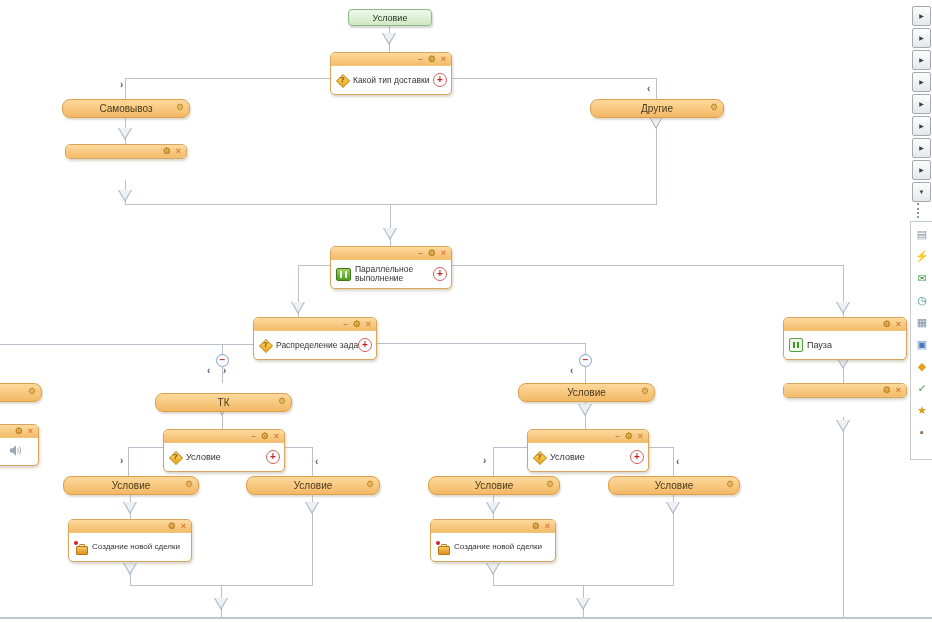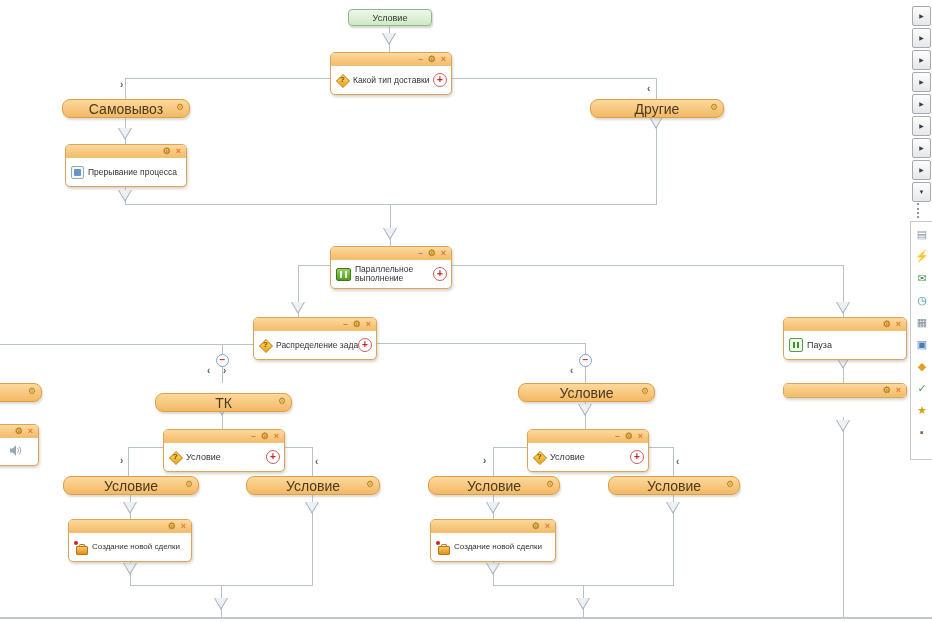--- a/index.html
+++ b/index.html
@@ -22,21 +22,21 @@
   .body{position:relative;display:flex;align-items:center;padding:4px 5px;min-height:20px;}
   .body.haspad{padding-right:20px;}
   .lbl{font-size:9px;color:#333;line-height:10px;white-space:nowrap;}
   .lbl.wrap{white-space:normal;font-size:8.5px;line-height:9px;width:78px;}
   .add{position:absolute;right:4px;top:50%;transform:translateY(-50%);width:12px;height:12px;
        border:1px solid #d06058;border-radius:50%;background:#fff;color:#c42222;font-size:10px;
        line-height:11px;text-align:center;font-weight:bold;z-index:4;}
   .pill{position:absolute;height:17px;background:linear-gradient(#fdd99c,#f2b865);
         border:1px solid #dba049;border-radius:8px;box-shadow:1px 2px 2px rgba(160,150,125,.35);
         display:flex;align-items:center;justify-content:center;z-index:3;}
-  .plbl{font-size:14px;color:#4a3a1e;}
+  .plbl{font-size:10px;color:#4a3a1e;}
   .pgear{position:absolute;right:5px;top:3px;font-size:9px;color:#b8821a;line-height:9px;}
   .start{position:absolute;background:linear-gradient(#eef8ea,#cfe8c4);border:1px solid #8fb984;
         border-radius:4px;box-shadow:1px 2px 2px rgba(140,155,140,.4);display:flex;align-items:center;
         justify-content:center;font-size:9px;color:#28382a;z-index:3;}
   .chev{position:absolute;font-size:10px;color:#55606c;line-height:10px;z-index:4;font-weight:bold;}
   .collapse{position:absolute;width:11px;height:11px;border:1px solid #86a0c6;border-radius:50%;
         background:#fbfcfe;color:#c43333;font-size:10px;line-height:10px;text-align:center;
         font-weight:bold;z-index:5;}
   
   .ic{position:relative;flex:none;margin-right:4px;}
@@ -170,24 +170,20 @@
   <div class="pill" style="left:590px;top:99px;width:132px">
     <span class="plbl">Другие</span>
     <span class="pgear">⚙</span>
   </div>
 
   <div class="node" style="left:65px;top:144px;width:120px">
     <div class="titlebar">
       <span class="tb tb-gear">⚙</span>
       <span class="tb tb-close">×</span>
     </div>
-    <div class="body">
-      <span class="ic ic-stop"></span>
-      <span class="lbl" style="font-size:8.5px">Прерывание процесса</span>
-    </div>
   </div>
 
   <div class="node" style="left:330px;top:246px;width:120px">
     <div class="titlebar">
       <span class="tb tb-min">–</span>
       <span class="tb tb-gear">⚙</span>
       <span class="tb tb-close">×</span>
     </div>
     <div class="body haspad">
       <span class="ic ic-par"></span>

